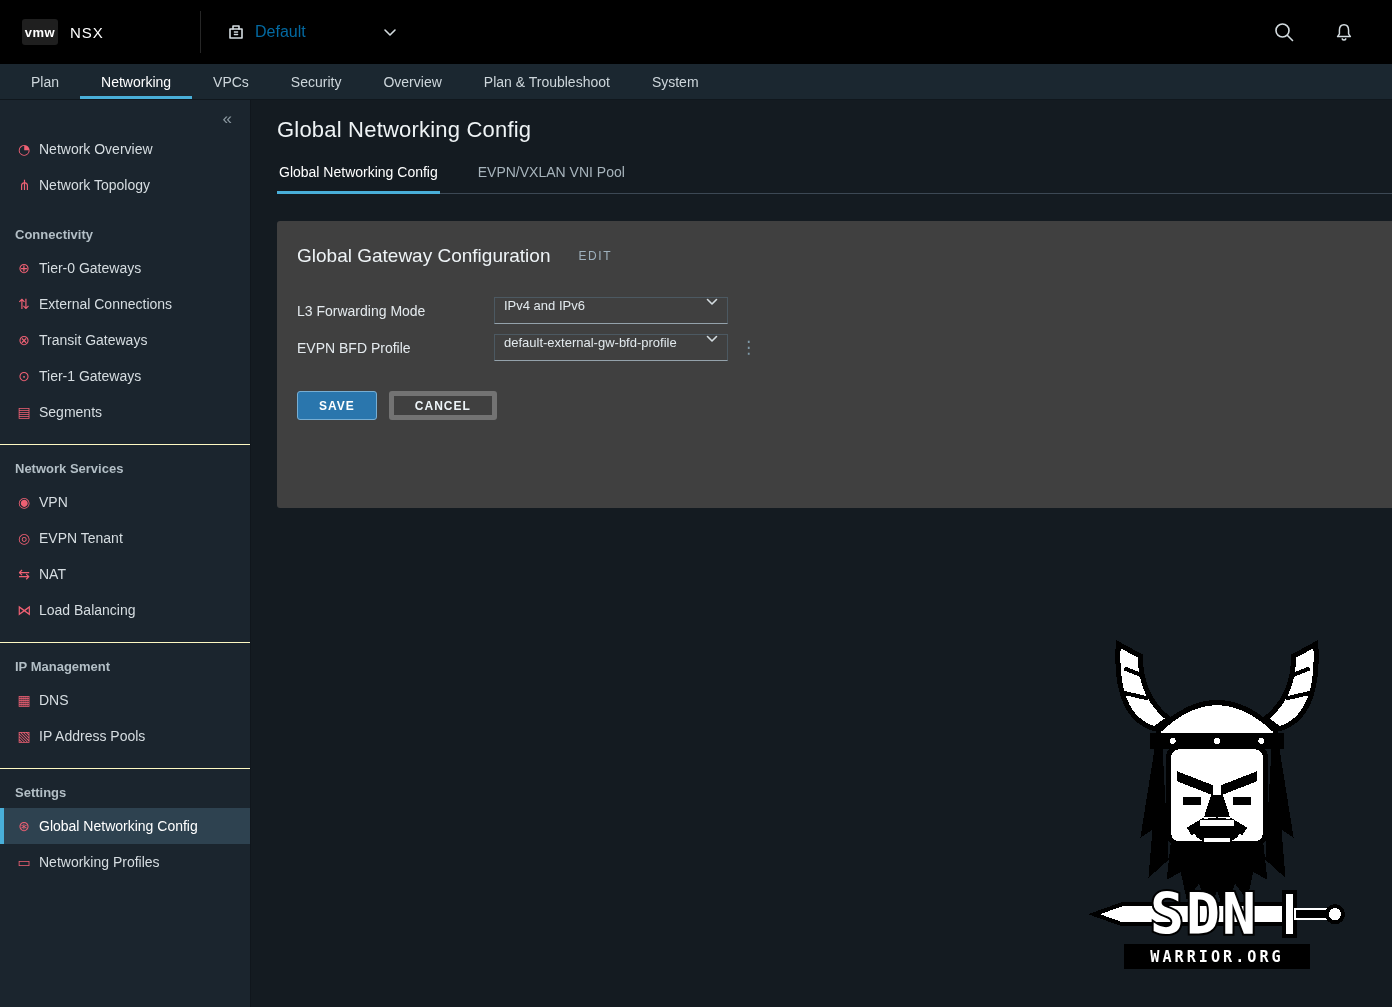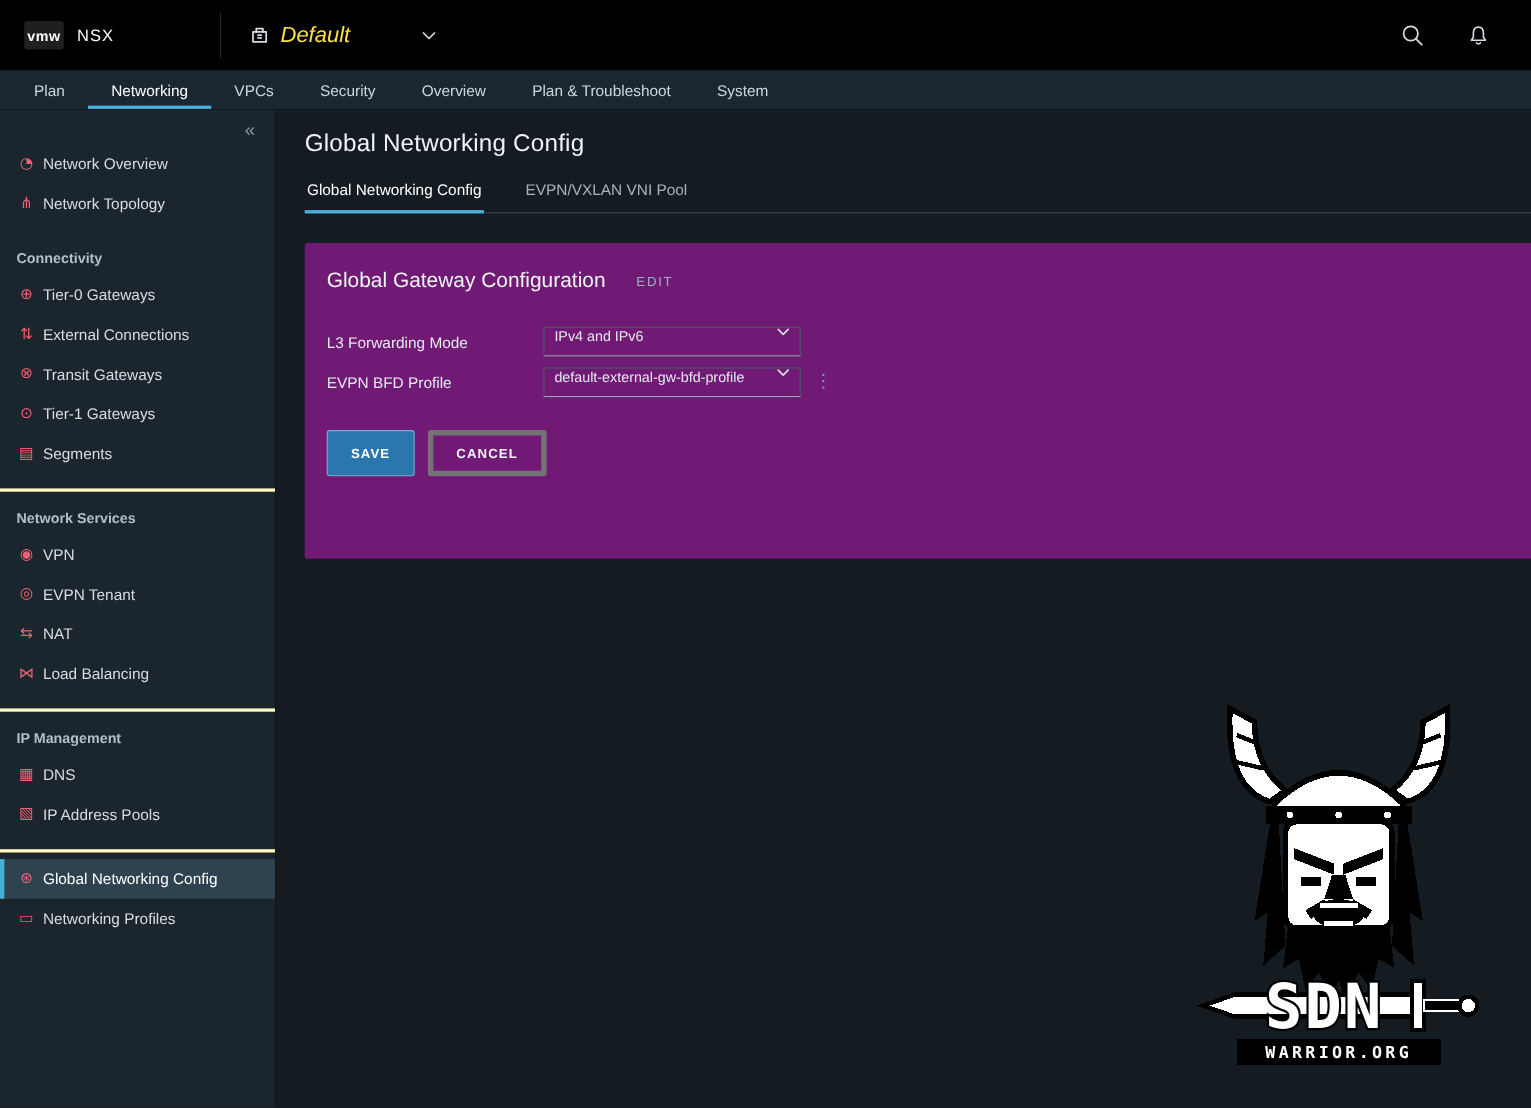--- a/index.html
+++ b/index.html
@@ -10,21 +10,21 @@
   }
 
   
   .topbar { height:64px; background:#000; display:flex; align-items:center; padding:0 22px; }
   .brand { display:flex; align-items:center; gap:12px; width:178px; flex:none; }
   .vmw { width:36px; height:26px; background:#1f1f1f; border-radius:3px; color:#fff;
          font-weight:bold; font-size:13px; display:flex; align-items:center; justify-content:center; letter-spacing:.5px; }
   .product { font-size:15px; font-weight:500; letter-spacing:1px; color:#fff; }
   .tb-sep { width:1px; height:42px; background:#262626; flex:none; }
   .org-select { display:flex; align-items:center; gap:10px; margin-left:16px; padding:6px 10px;
-                color:#fde047; font-size:20px; cursor:pointer; min-width:190px;font-style:italic; }
+                color:#0369a1; font-size:16px; cursor:pointer; min-width:190px; }
   .org-select .chev { margin-left:auto; }
   .top-actions { margin-left:auto; display:flex; align-items:center; gap:36px; padding-right:14px; }
   .icon-btn { width:24px; height:24px; display:flex; align-items:center; justify-content:center; cursor:pointer; }
 
   
   .subnav { height:36px; background:#1b2730; display:flex; align-items:stretch; padding-left:10px;
             border-bottom:1px solid #10171d; }
   .nav-item { padding:3px 21px 0; display:flex; align-items:center; font-size:14px; color:#cdd6db;
               border-bottom:3px solid transparent; cursor:pointer; }
   .nav-item.active { color:#fff; border-bottom-color:#49afd9; }
@@ -38,32 +38,32 @@
   .collapse { display:flex; justify-content:flex-end; padding:10px 18px 4px; color:#8c99a1;
               font-size:17px; cursor:pointer; line-height:1; }
   .sb-item { display:flex; align-items:center; gap:6px; height:36px; padding:0 10px 0 16px;
              font-size:14px; color:#d6dde1; cursor:pointer; position:relative; white-space:nowrap; }
   .sb-item .icn { color:#ee6073; font-size:14px; width:16px; text-align:center; flex:none;
                   font-family:"DejaVu Sans",sans-serif; }
   .sb-item .lbl { padding-left:1px; }
   .sb-item.active { background:#2e4250; color:#fff; }
   .sb-item.active::before { content:""; position:absolute; left:0; top:0; bottom:0; width:4px; background:#49afd9; }
   .sb-section { margin-top:10px; padding-top:4px; }
-  .sb-section.divided { border-top:3px solid #fef9c3; margin-top:14px; padding-top:6px; }
+  .sb-section.divided { border-top:1px solid #fef9c3; margin-top:14px; padding-top:6px; }
   .sb-title { padding:10px 22px 8px 15px; font-size:13px; font-weight:600; color:#b3bfc6; }
 
   
   .main { flex:1; position:relative; padding-left:26px; overflow:hidden; background:#141b21; }
   .page-title { margin-top:17px; font-size:22px; font-weight:400; color:#eef3f5; letter-spacing:.2px; }
   .tabs { display:flex; gap:36px; margin-top:21px; border-bottom:1px solid #3c4854; }
   .tab { font-size:14px; color:#a7b4bc; padding:0 2px 11px; border-bottom:3px solid transparent;
          margin-bottom:-1px; cursor:pointer; }
   .tab.active { color:#fff; border-bottom-color:#49afd9; }
 
-  .card { margin-top:27px; background:#701a75; border-radius:3px 0 0 3px; padding:24px 24px 28px 20px;
+  .card { margin-top:27px; background:#404040; border-radius:3px 0 0 3px; padding:24px 24px 28px 20px;
           min-height:287px; }
   .card-head { display:flex; align-items:center; gap:28px; }
   .card-title { font-size:19px; font-weight:400; color:#eef3f6; }
   .edit-link { font-size:12px; letter-spacing:1.6px; color:#9fb1bd; cursor:pointer; font-weight:500; }
 
   .form { margin-top:30px; }
   .frow { display:flex; align-items:center; min-height:27px; margin-bottom:10px; }
   .flabel { width:197px; flex:none; font-size:14px; color:#e4eaee; }
   .fctrl { display:flex; align-items:center; }
   .text-input { width:234px; background:transparent; border:none; border-bottom:1px solid #8e9aa3;
@@ -73,21 +73,21 @@
   .select { width:234px; height:27px; border:1px solid #4c5962; border-bottom-color:#94a2ab;
             background:transparent; display:flex; align-items:flex-start; justify-content:space-between;
             padding:0 9px; font-size:13px; color:#e2e9ed; cursor:pointer; }
   .kebab { margin-left:12px; color:#7f99a8; font-size:17px; line-height:1; cursor:pointer;
            font-family:"DejaVu Sans",sans-serif; }
   .toggle { width:38px; height:19px; border-radius:10px; background:#4aa64e; position:relative; cursor:pointer; flex:none; }
   .toggle .knob { position:absolute; right:2px; top:2px; width:15px; height:15px; border-radius:50%; background:#fff; }
   .toggle-label { margin-left:12px; font-size:13px; color:#eef3f6; }
 
   .btn-row { margin-top:30px; display:flex; gap:12px; }
-  .btn { height:42px; padding:0 21px; font-size:12px; letter-spacing:1px; font-weight:600;
+  .btn { height:29px; padding:0 21px; font-size:12px; letter-spacing:1px; font-weight:600;
          border-radius:3px; cursor:pointer; font-family:inherit; }
   .btn-primary { background:#2a76ad; border:1px solid #77aed3; color:#fff; }
   .btn-outline { background:transparent; border:5px solid #737373; color:#edf4f8; }
 
   
   .watermark { position:absolute; right:46px; bottom:34px; width:258px; pointer-events:none; }
   .watermark svg { display:block; width:100%; }
 
   svg.stroke-icon { fill:none; stroke:#d4dce0; stroke-width:1.6; stroke-linecap:round; stroke-linejoin:round; }
 </style>
@@ -200,20 +200,21 @@
         <span class="icn">▦</span>
         <span class="lbl">DNS</span>
       </div>
       <div class="sb-item">
         <span class="icn">▧</span>
         <span class="lbl">IP Address Pools</span>
       </div>
     </div>
 
     <div class="sb-section divided">
+      <div class="sb-title">Settings</div>
       <div class="sb-item active">
         <span class="icn">⊛</span>
         <span class="lbl">Global Networking Config</span>
       </div>
       <div class="sb-item">
         <span class="icn">▭</span>
         <span class="lbl">Networking Profiles</span>
       </div>
     </div>
   </aside>

